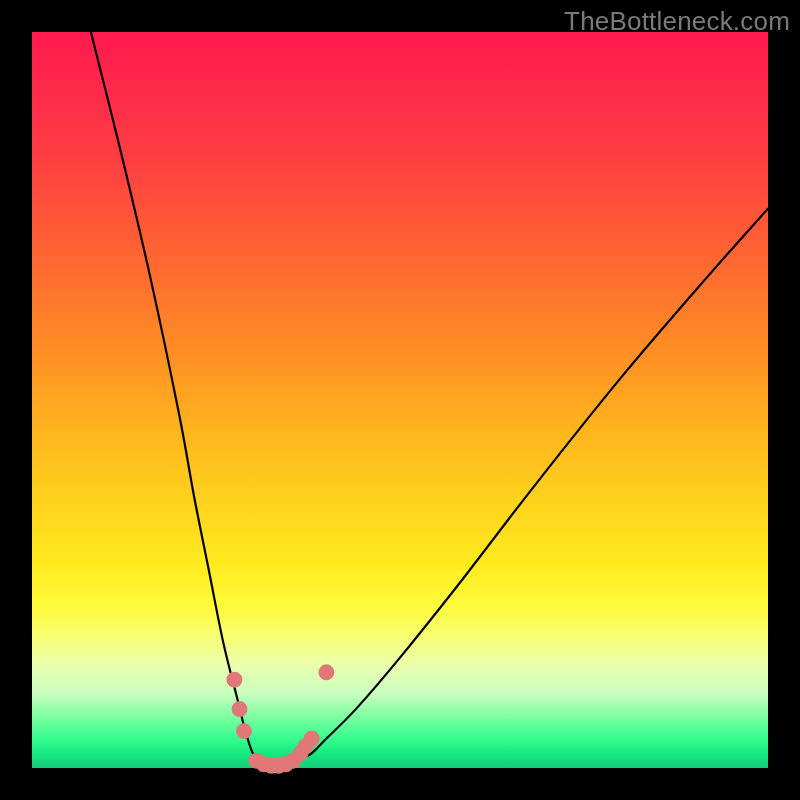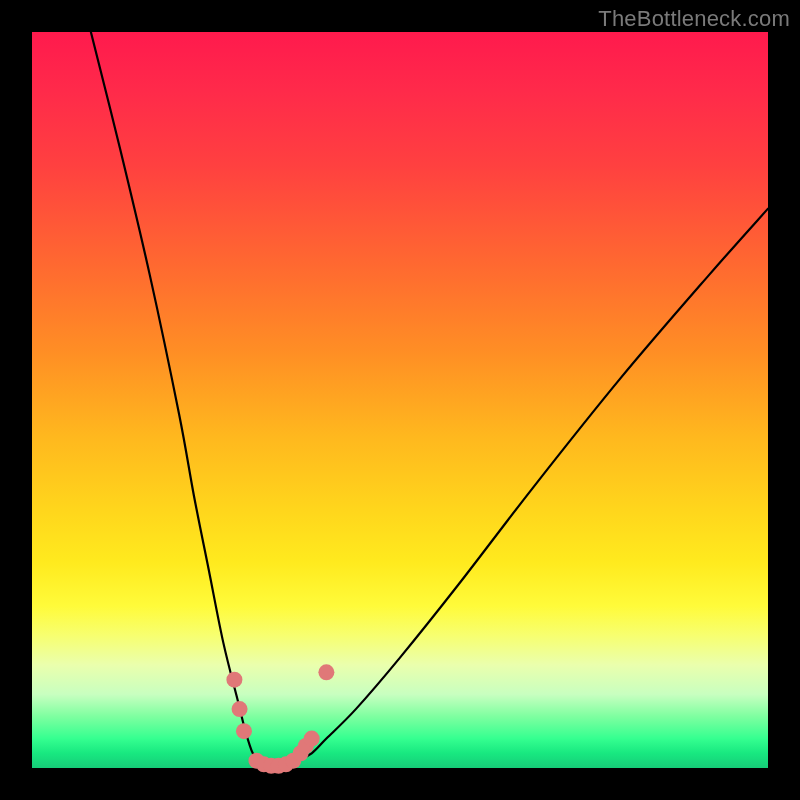--- a/index.html
+++ b/index.html
@@ -44,21 +44,21 @@
       #35ff90 96%,
       #18e880 98%,
       #16cc78 100%
     );
   }
   .watermark {
     position: absolute;
     top: 6px;
     right: 10px;
     color: #7a7a7a;
-    font-size: 22px;
+    font-size: 26px;
     letter-spacing: 0.2px;
     user-select: none;
   }
   svg.overlay {
     position: absolute;
     left: 0;
     top: 0;
     width: 736px;
     height: 736px;
     overflow: visible;

